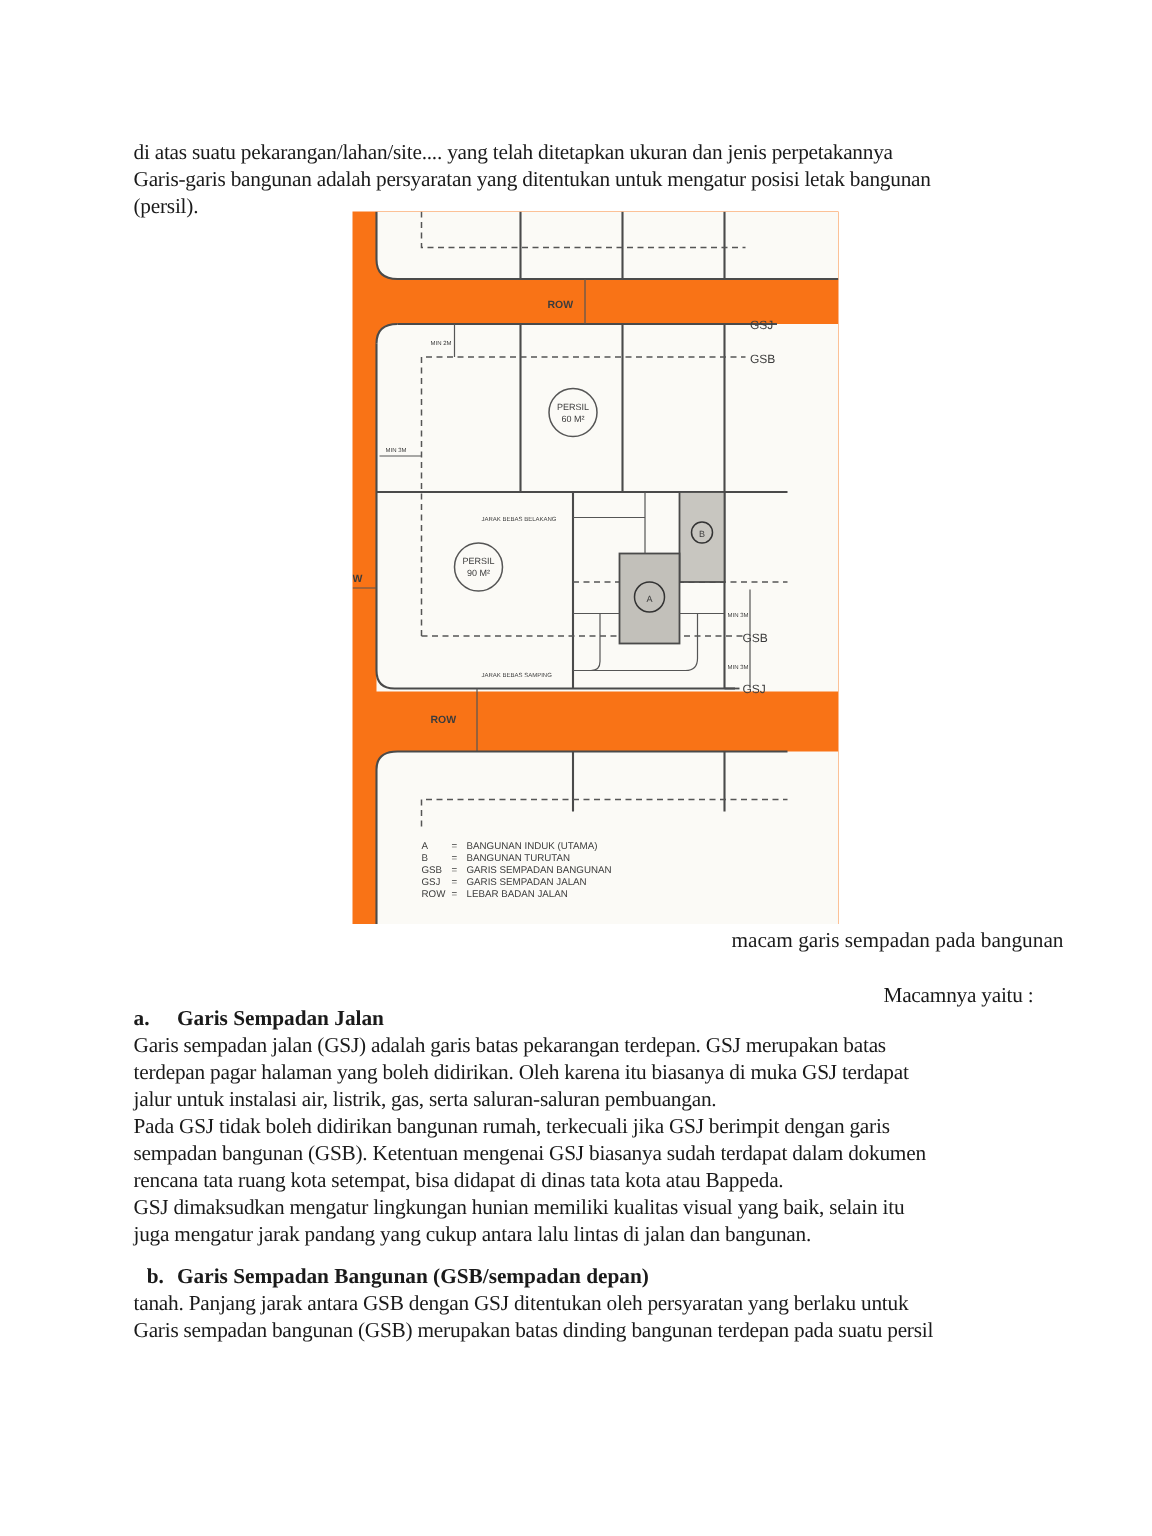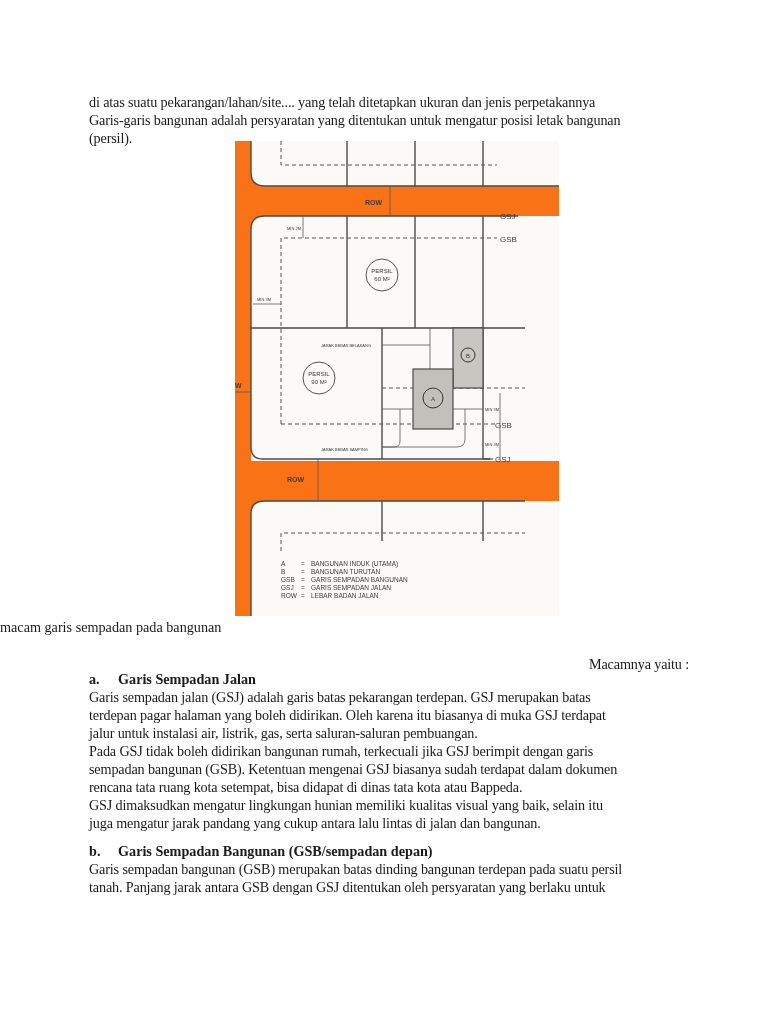--- a/index.html
+++ b/index.html
@@ -1,20 +1,20 @@
 <!DOCTYPE html>
 <html><head>
 <meta charset="utf-8">
 <style>
   html, body { margin: 0; padding: 0; background: #ffffff; }
   body { width: 768px; height: 1024px; position: relative; overflow: hidden;
          font-family: "Liberation Serif", "DejaVu Serif", serif; color: #1a1a1a; }
   .para { position: absolute; left: 89px; width: 600px; font-size: 14.2px; line-height: 18px; letter-spacing: -0.15px; }
   .para .ln { display: block; white-space: nowrap; }
-  .caption { position: absolute; left: 0; width: 709px; top: 618px; text-align: left; font-size: 14.2px; line-height: 18px; }
+  .caption { position: absolute; left: 0; width: 709px; top: 618px; text-align: right; font-size: 14.2px; line-height: 18px; }
   .heading { position: absolute; left: 89px; font-size: 14.2px; font-weight: bold; line-height: 18px; white-space: nowrap; }
   .heading .mk { display: inline-block; width: 29px; }
   .figure { position: absolute; left: 235px; top: 141px; width: 324px; height: 475px; background: #f97316; overflow: hidden; }
   .figure svg { display: block; }
   .dlabel { font-family: "Liberation Sans", "DejaVu Sans", sans-serif; fill: #3c3c3c; }
 </style>
 </head>
 <body>
 
 <div class="para" style="top:93px;">
@@ -135,20 +135,20 @@
   <span class="ln">Garis sempadan jalan (GSJ) adalah garis batas pekarangan terdepan. GSJ merupakan batas</span>
   <span class="ln">terdepan pagar halaman yang boleh didirikan. Oleh karena itu biasanya di muka GSJ terdapat</span>
   <span class="ln">jalur untuk instalasi air, listrik, gas, serta saluran-saluran pembuangan.</span>
   <span class="ln">Pada GSJ tidak boleh didirikan bangunan rumah, terkecuali jika GSJ berimpit dengan garis</span>
   <span class="ln">sempadan bangunan (GSB). Ketentuan mengenai GSJ biasanya sudah terdapat dalam dokumen</span>
   <span class="ln">rencana tata ruang kota setempat, bisa didapat di dinas tata kota atau Bappeda.</span>
   <span class="ln">GSJ dimaksudkan mengatur lingkungan hunian memiliki kualitas visual yang baik, selain itu</span>
   <span class="ln">juga mengatur jarak pandang yang cukup antara lalu lintas di jalan dan bangunan.</span>
 </div>
 
-<div class="heading" style="top:842px;">
+<div class="heading" style="top:842px;text-align:center;">
   <span class="mk">b.</span><span>Garis Sempadan Bangunan (GSB/sempadan depan)</span>
 </div>
 
 <div class="para" style="top:860px;">
+  <span class="ln">tanah. Panjang jarak antara GSB dengan GSJ ditentukan oleh persyaratan yang berlaku untuk</span>
   <span class="ln">Garis sempadan bangunan (GSB) merupakan batas dinding bangunan terdepan pada suatu persil</span>
-  <span class="ln">tanah. Panjang jarak antara GSB dengan GSJ ditentukan oleh persyaratan yang berlaku untuk</span>
 </div>
 
 </body></html>

